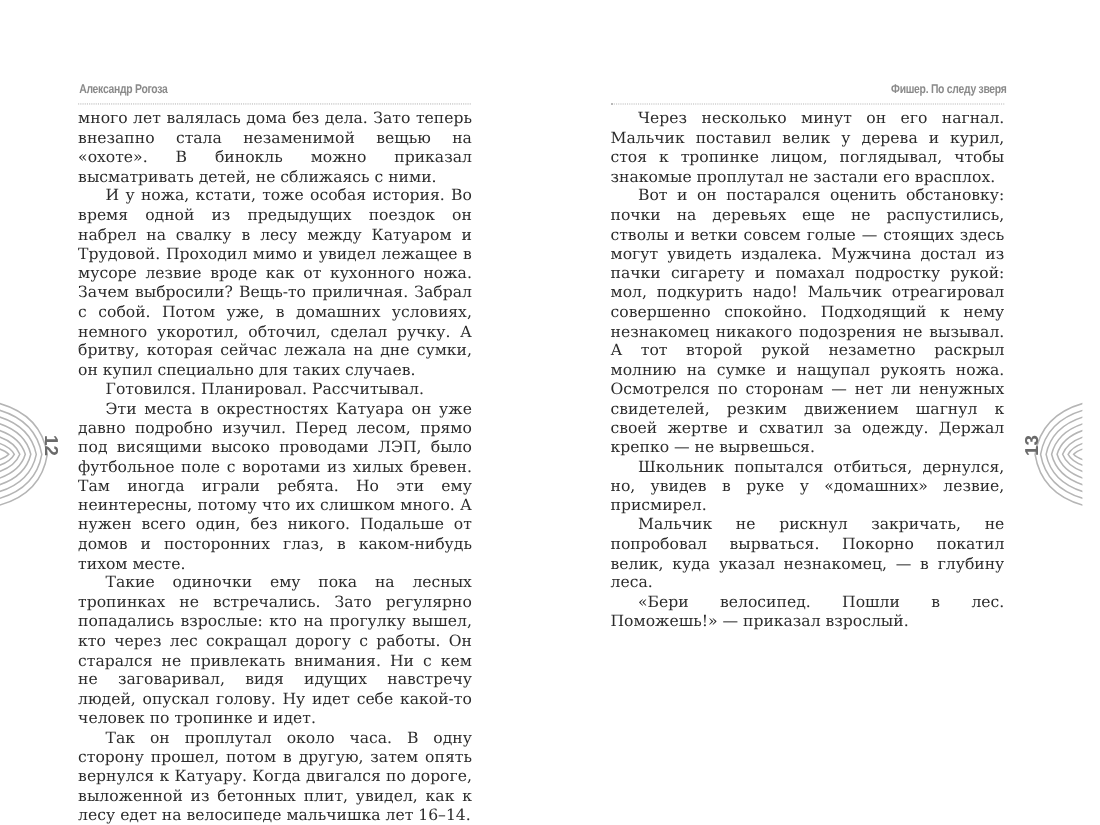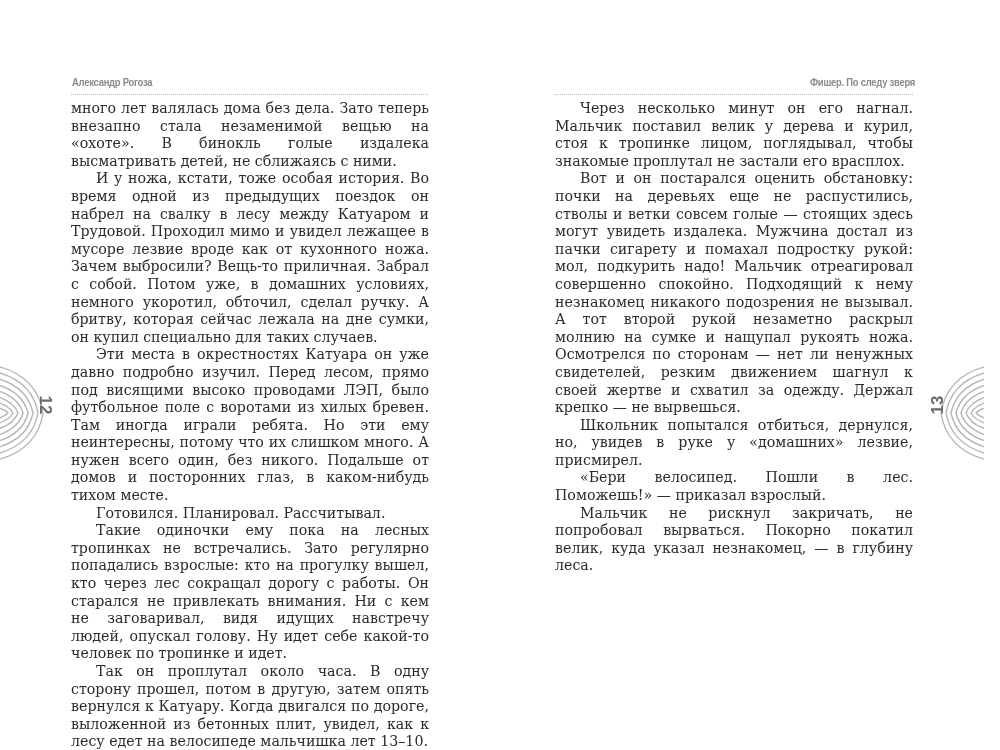--- a/index.html
+++ b/index.html
@@ -57,26 +57,26 @@
 </style>
 </head>
 <body>
 
 <div class="spread">
 
   <div class="page page-left">
     <div class="running-head">Александр Рогоза</div>
     <div class="rule"></div>
     <div class="text">
-      <p class="cont">много лет валялась дома без дела. Зато теперь внезапно стала незаменимой вещью на «охоте». В бинокль голые издалека высматривать детей, не сближаясь с ними.</p>
+      <p class="cont">много лет валялась дома без дела. Зато теперь внезапно стала незаменимой вещью на «охоте». В бинокль можно приказал высматривать детей, не сближаясь с ними.</p>
       <p>И у ножа, кстати, тоже особая история. Во время одной из предыдущих поездок он набрел на свалку в лесу между Катуаром и Трудовой. Проходил мимо и увидел лежащее в мусоре лезвие вроде как от кухонного ножа. Зачем выбросили? Вещь-то приличная. Забрал с собой. Потом уже, в домашних условиях, немного укоротил, обточил, сделал ручку. А бритву, которая сейчас лежала на дне сумки, он купил специально для таких случаев.</p>
+      <p>Готовился. Планировал. Рассчитывал.</p>
       <p>Эти места в окрестностях Катуара он уже давно подробно изучил. Перед лесом, прямо под висящими высоко проводами ЛЭП, было футбольное поле с воротами из хилых бревен. Там иногда играли ребята. Но эти ему неинтересны, потому что их слишком много. А нужен всего один, без никого. Подальше от домов и посторонних глаз, в каком-нибудь тихом месте.</p>
-      <p>Готовился. Планировал. Рассчитывал.</p>
       <p>Такие одиночки ему пока на лесных тропинках не встречались. Зато регулярно попадались взрослые: кто на прогулку вышел, кто через лес сокращал дорогу с работы. Он старался не привлекать внимания. Ни с кем не заговаривал, видя идущих навстречу людей, опускал голову. Ну идет себе какой-то человек по тропинке и идет.</p>
-      <p>Так он проплутал около часа. В одну сторону прошел, потом в другую, затем опять вернулся к Катуару. Когда двигался по дороге, выложенной из бетонных плит, увидел, как к лесу едет на велосипеде мальчишка лет 13–10.</p>
+      <p>Так он проплутал около часа. В одну сторону прошел, потом в другую, затем опять вернулся к Катуару. Когда двигался по дороге, выложенной из бетонных плит, увидел, как к лесу едет на велосипеде мальчишка лет 16–14.</p>
 
     </div>
     <svg class="thumb" viewBox="0 0 60 110">
       <g fill="none" stroke="#b5b5b5" stroke-width="1.4">
         <path d="M-40 10 Q 30 10 38 55 Q 30 100 -40 100"></path>
         <path d="M-40 16 Q 25 16 33 55 Q 25 94 -40 94"></path>
         <path d="M-40 22 Q 20 22 28 55 Q 20 88 -40 88"></path>
         <path d="M-40 28 Q 15 28 23 55 Q 15 82 -40 82"></path>
         <path d="M-40 34 Q 10 34 18 55 Q 10 76 -40 76"></path>
         <path d="M-40 40 Q 5 40 13 55 Q 5 70 -40 70"></path>
@@ -87,22 +87,22 @@
     <div class="page-num">12</div>
   </div>
 
   <div class="page page-right">
     <div class="running-head">Фишер. По следу зверя</div>
     <div class="rule"></div>
     <div class="text">
       <p>Через несколько минут он его нагнал. Мальчик поставил велик у дерева и курил, стоя к тропинке лицом, поглядывал, чтобы знакомые проплутал не застали его врасплох.</p>
       <p>Вот и он постарался оценить обстановку: почки на деревьях еще не распустились, стволы и ветки совсем голые — стоящих здесь могут увидеть издалека. Мужчина достал из пачки сигарету и помахал подростку рукой: мол, подкурить надо! Мальчик отреагировал совершенно спокойно. Подходящий к нему незнакомец никакого подозрения не вызывал. А тот второй рукой незаметно раскрыл молнию на сумке и нащупал рукоять ножа. Осмотрелся по сторонам — нет ли ненужных свидетелей, резким движением шагнул к своей жертве и схватил за одежду. Держал крепко — не вырвешься.</p>
       <p>Школьник попытался отбиться, дернулся, но, увидев в руке у «домашних» лезвие, присмирел.</p>
+      <p>Мальчик не рискнул закричать, не попробовал вырваться. Покорно покатил велик, куда указал незнакомец, — в глубину леса.</p>
       <p>«Бери велосипед. Пошли в лес. Поможешь!» — приказал взрослый.</p>
-      <p>Мальчик не рискнул закричать, не попробовал вырваться. Покорно покатил велик, куда указал незнакомец, — в глубину леса.</p>
     </div>
     <svg class="thumb" viewBox="0 0 60 110">
       <g fill="none" stroke="#b5b5b5" stroke-width="1.4">
         <path d="M100 10 Q 30 10 22 55 Q 30 100 100 100"></path>
         <path d="M100 16 Q 35 16 27 55 Q 35 94 100 94"></path>
         <path d="M100 22 Q 40 22 32 55 Q 40 88 100 88"></path>
         <path d="M100 28 Q 45 28 37 55 Q 45 82 100 82"></path>
         <path d="M100 34 Q 50 34 42 55 Q 50 76 100 76"></path>
         <path d="M100 40 Q 55 40 47 55 Q 55 70 100 70"></path>
         <path d="M100 46 Q 60 46 52 55 Q 60 64 100 64"></path>

